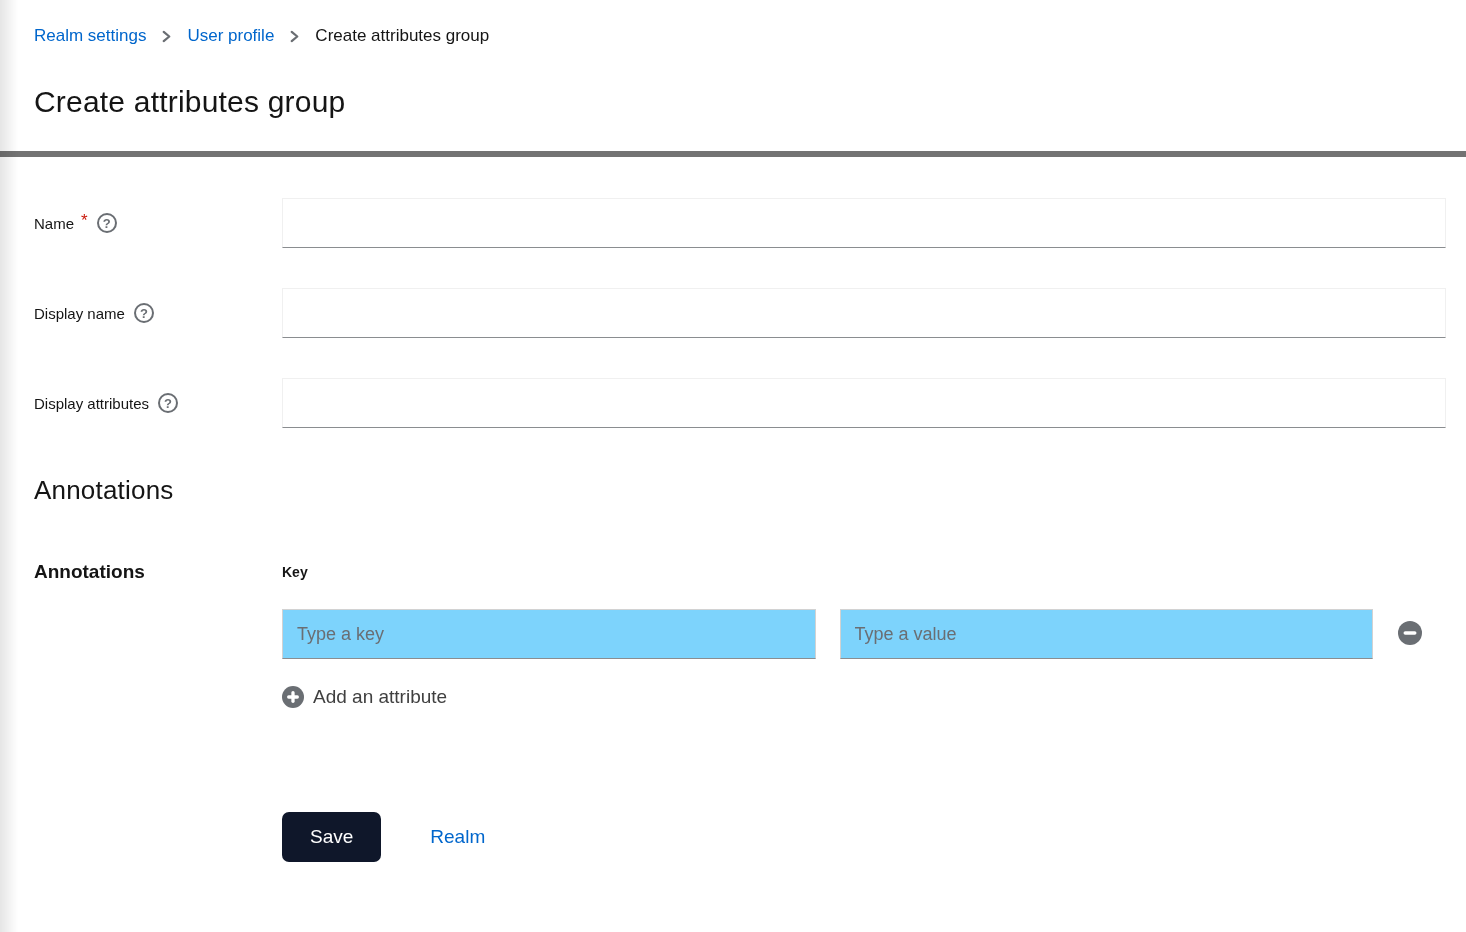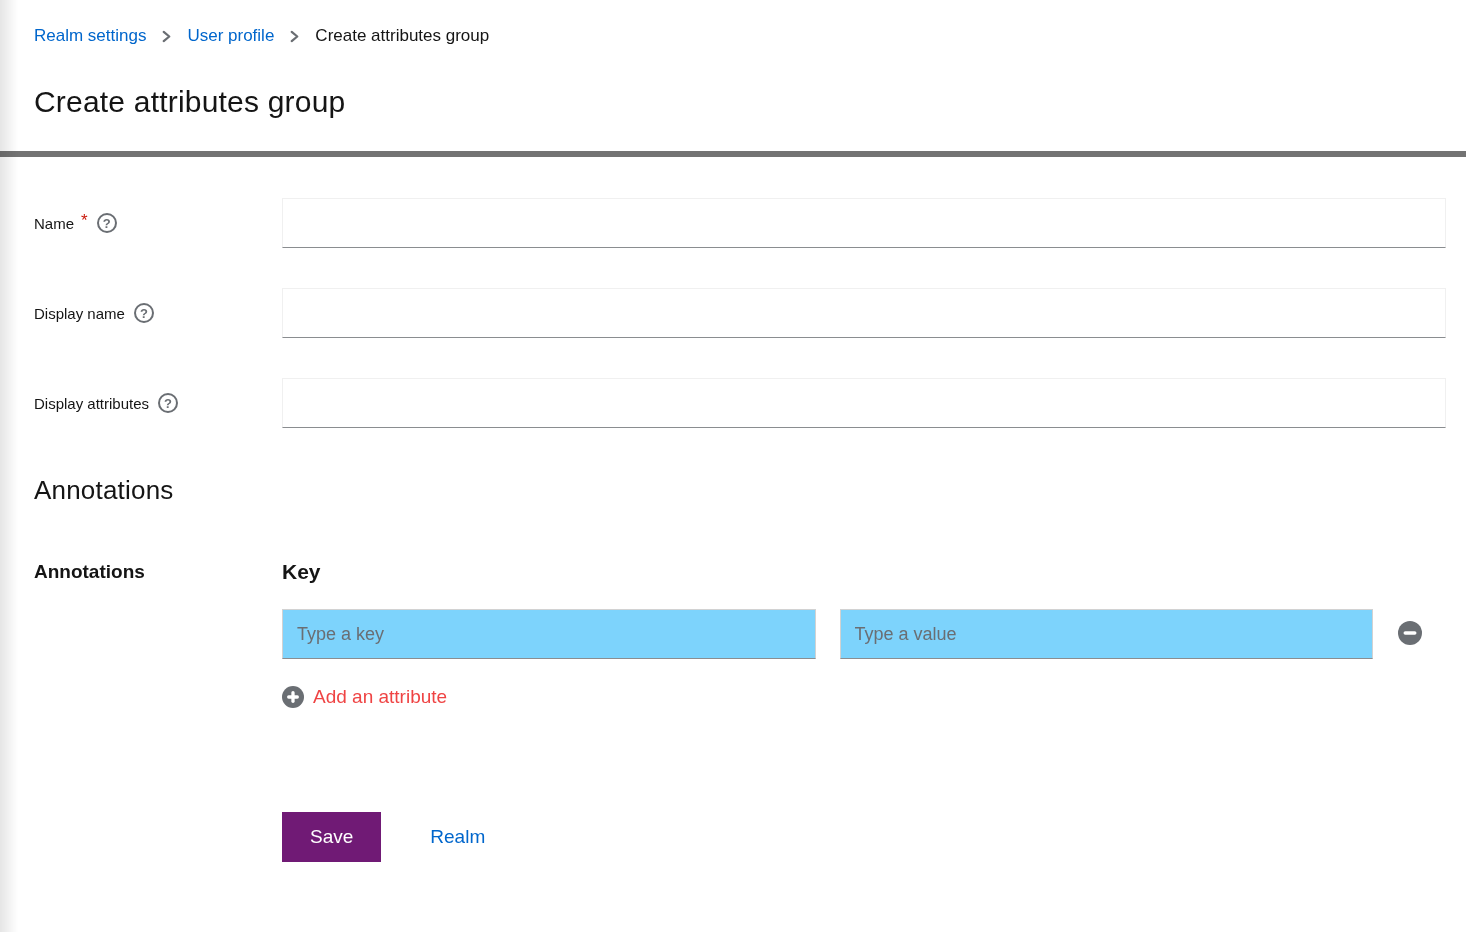--- a/index.html
+++ b/index.html
@@ -71,21 +71,21 @@
   .section-heading {
     font-size: 26px; line-height: 32px; font-weight: 400;
     margin-top: 46px; letter-spacing: 0.2px;
   }
 
   
   .annotations-row { display: flex; align-items: flex-start; margin-top: 54px; }
   .annotations-label { font-size: 19px; font-weight: 700; line-height: 24px; }
   .kv-area { flex: 1; }
   .kv-headers { display: flex; gap: 24px; margin-right: 73px; margin-bottom: 25px; }
-  .kv-header { flex: 1; font-size: 21px; font-weight: 700; line-height: 24px; }
+  .kv-header { flex: 1; font-size: 14px; font-weight: 700; line-height: 24px; }
   .kv-inputs { display: flex; align-items: center; }
   .kv-inputs .kv-field { flex: 1; }
   .kv-field + .kv-field { margin-left: 24px; }
   .kv-input {
     width: 100%; height: 50px;
     border: 1px solid #d2d2d2; border-bottom: 1px solid #8a8d90;
     background: #7dd3fc; outline: none;
     font-family: "Liberation Sans", sans-serif;
     font-size: 18px; color: #151515; padding: 0 14px;
   }
@@ -95,33 +95,33 @@
     display: flex; align-items: center; justify-content: center;
   }
   .icon-btn {
     background: none; border: none; padding: 0; margin: 0;
     cursor: pointer; display: inline-flex; align-items: center;
   }
   .add-attr-btn {
     margin-top: 27px;
     display: inline-flex; align-items: center; gap: 9px;
     background: none; border: none; padding: 0; cursor: pointer;
-    color: #ef4444; font-size: 19px;
+    color: #404040; font-size: 19px;
     font-family: "Liberation Sans", sans-serif;
   }
 
   
   .actions-row {
     margin-top: 100px; margin-left: 248px;
     display: flex; align-items: center;
   }
   .save-btn {
     height: 50px; padding: 0 28px;
-    background: #701a75; color: #ffffff;
-    border: none; border-radius: 0; cursor: pointer;
+    background: #0f172a; color: #ffffff;
+    border: none; border-radius: 7px; cursor: pointer;
     font-size: 19px; font-family: "Liberation Sans", sans-serif;
   }
   .cancel-link {
     margin-left: 49px; color: #0066cc; font-size: 19px;
     text-decoration: none; cursor: pointer;
   }
 </style>
 </head>
 <body>
 

